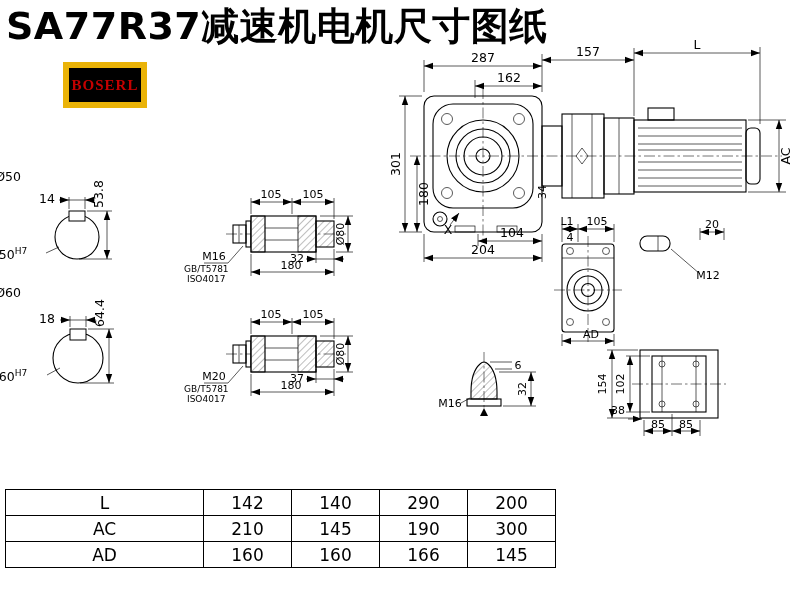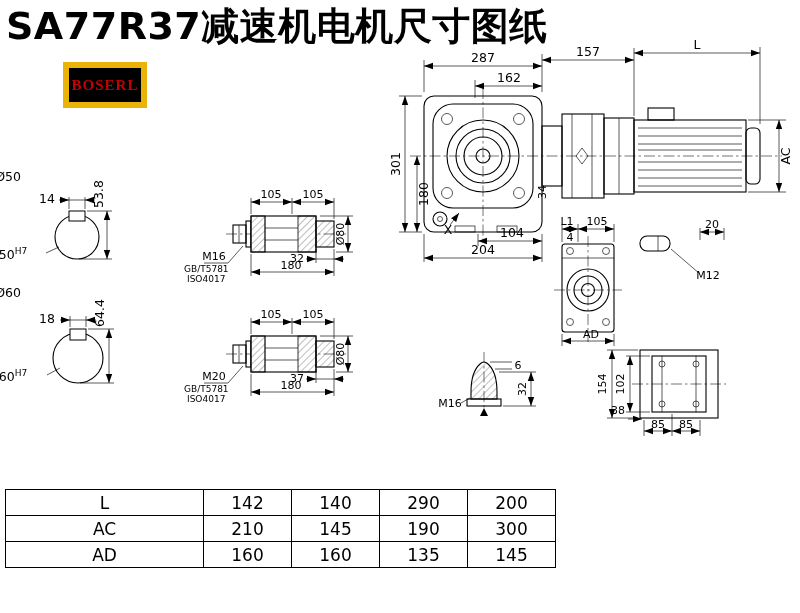--- a/index.html
+++ b/index.html
@@ -333,17 +333,17 @@
       <td>AC</td>
       <td>210</td>
       <td>145</td>
       <td>190</td>
       <td>300</td>
     </tr>
     <tr>
       <td>AD</td>
       <td>160</td>
       <td>160</td>
-      <td>135</td>
+      <td>166</td>
       <td>145</td>
     </tr>
   </tbody>
 </table>
 
 </body></html>

